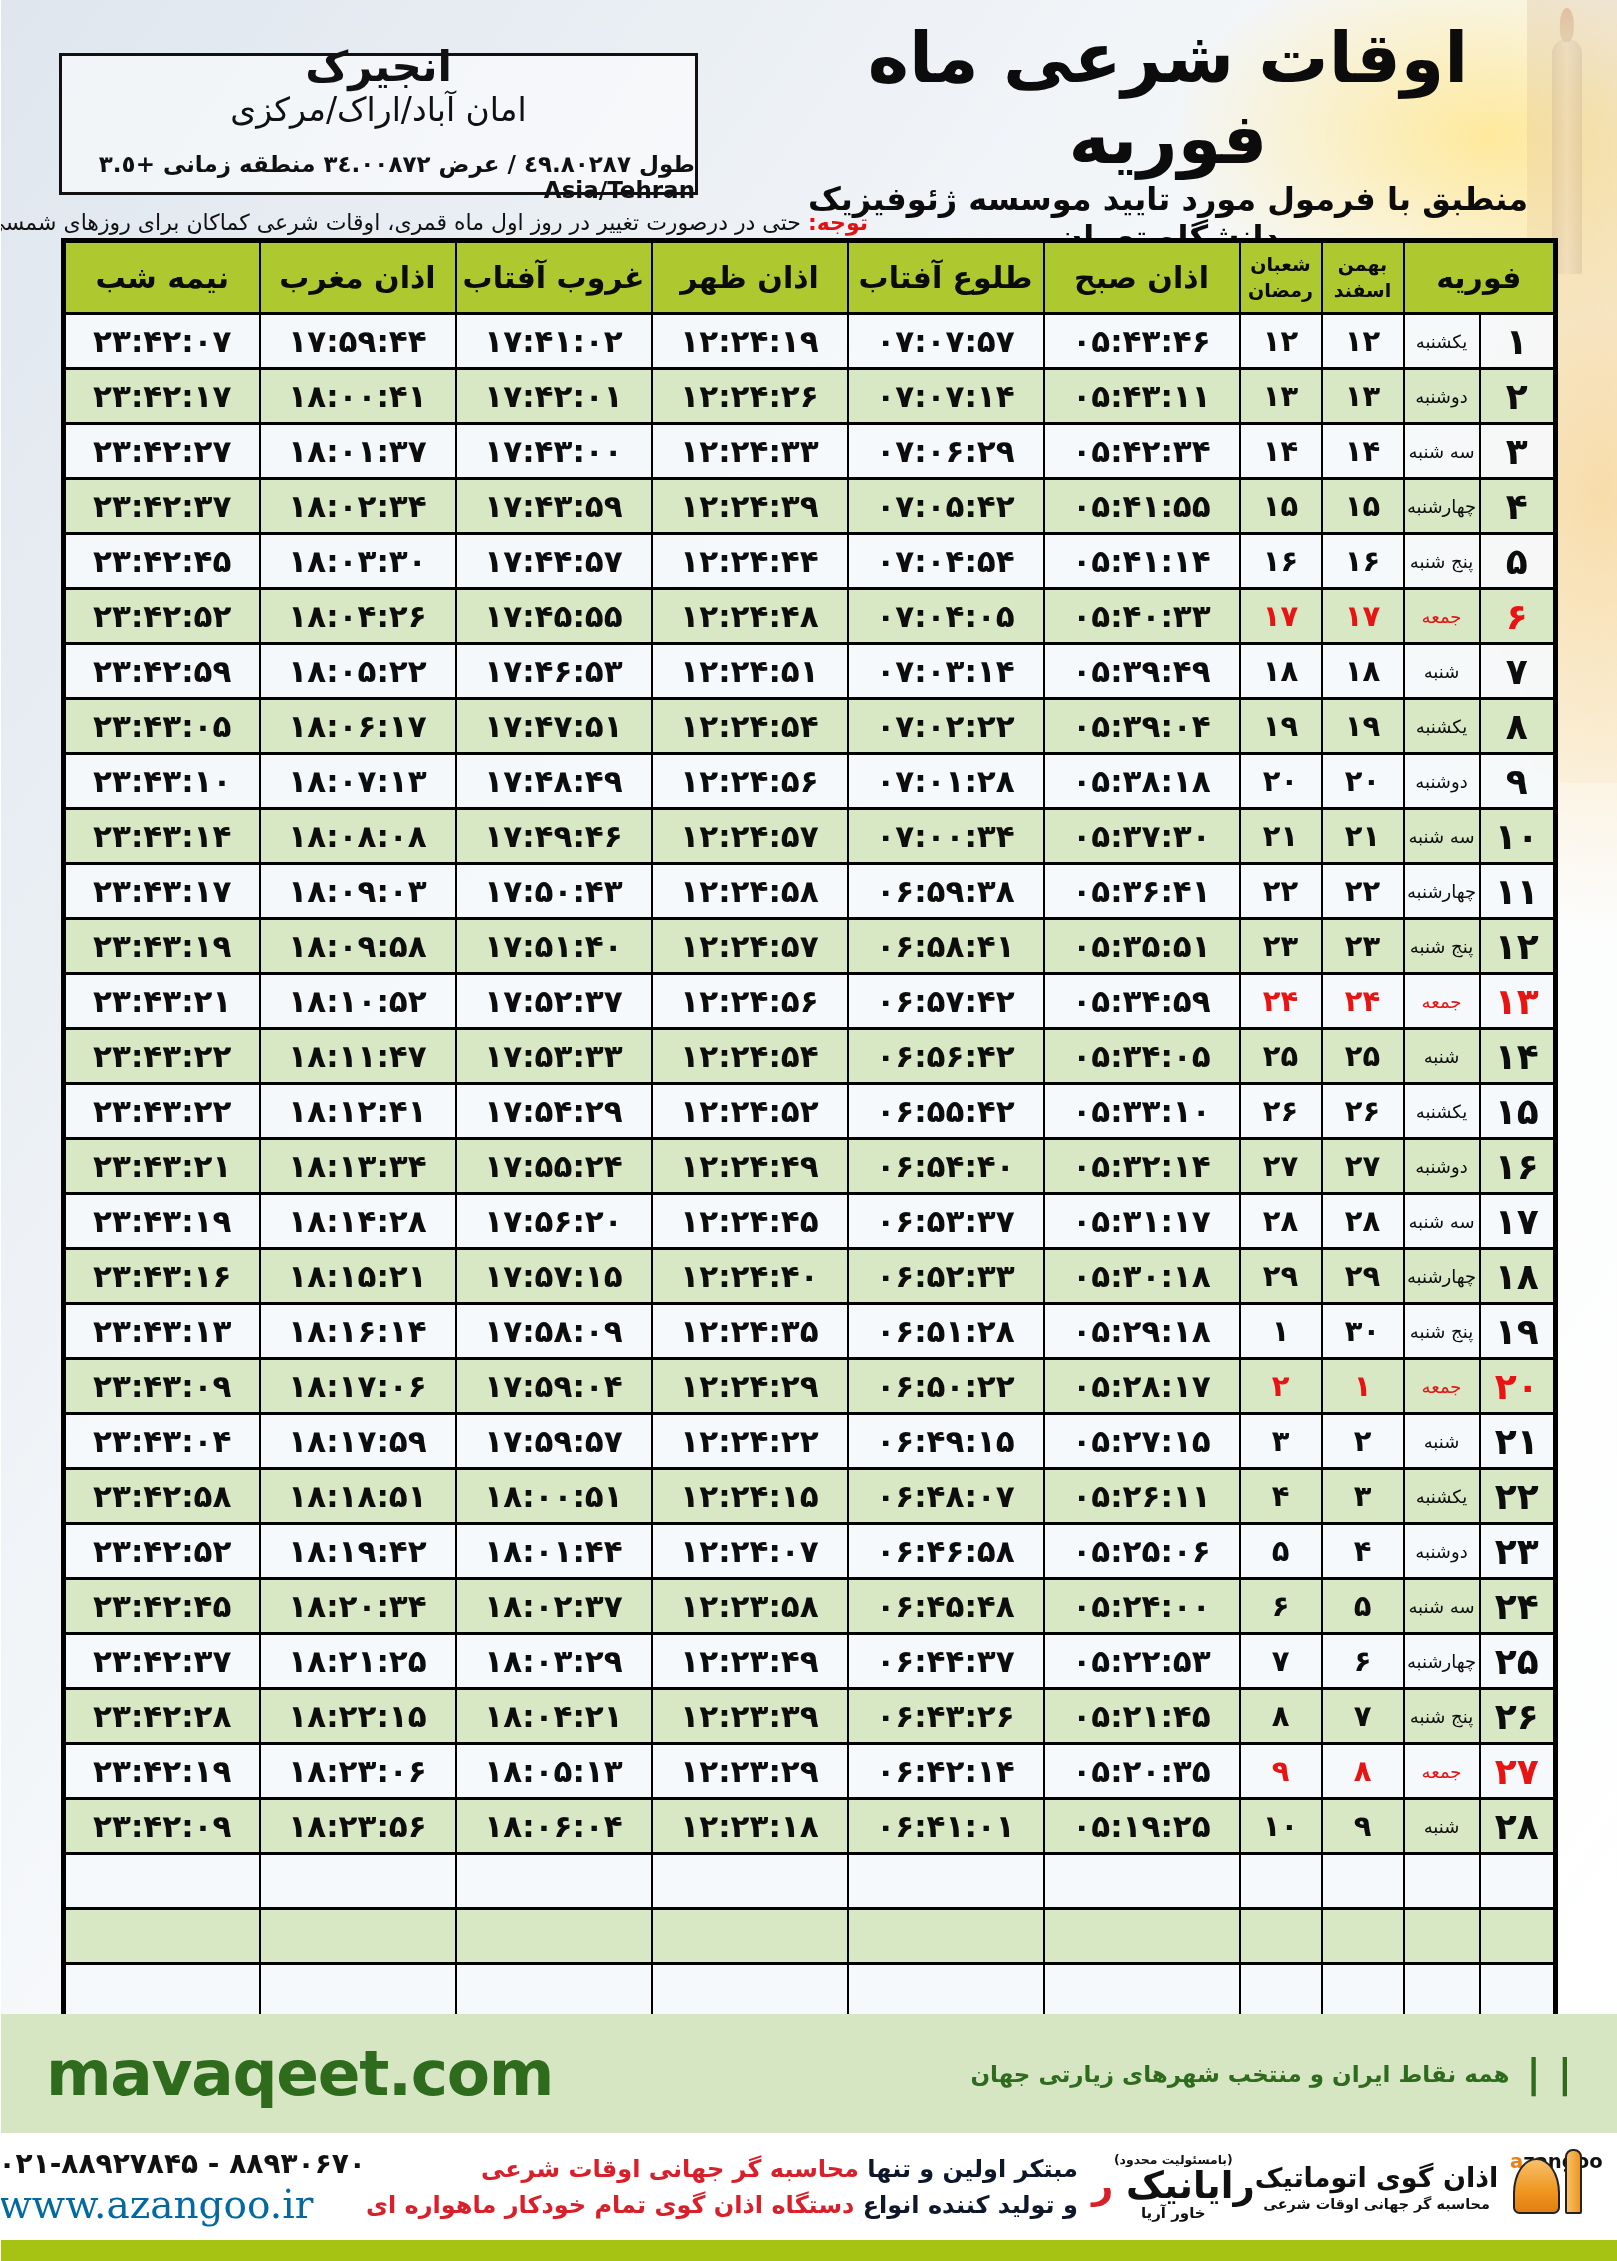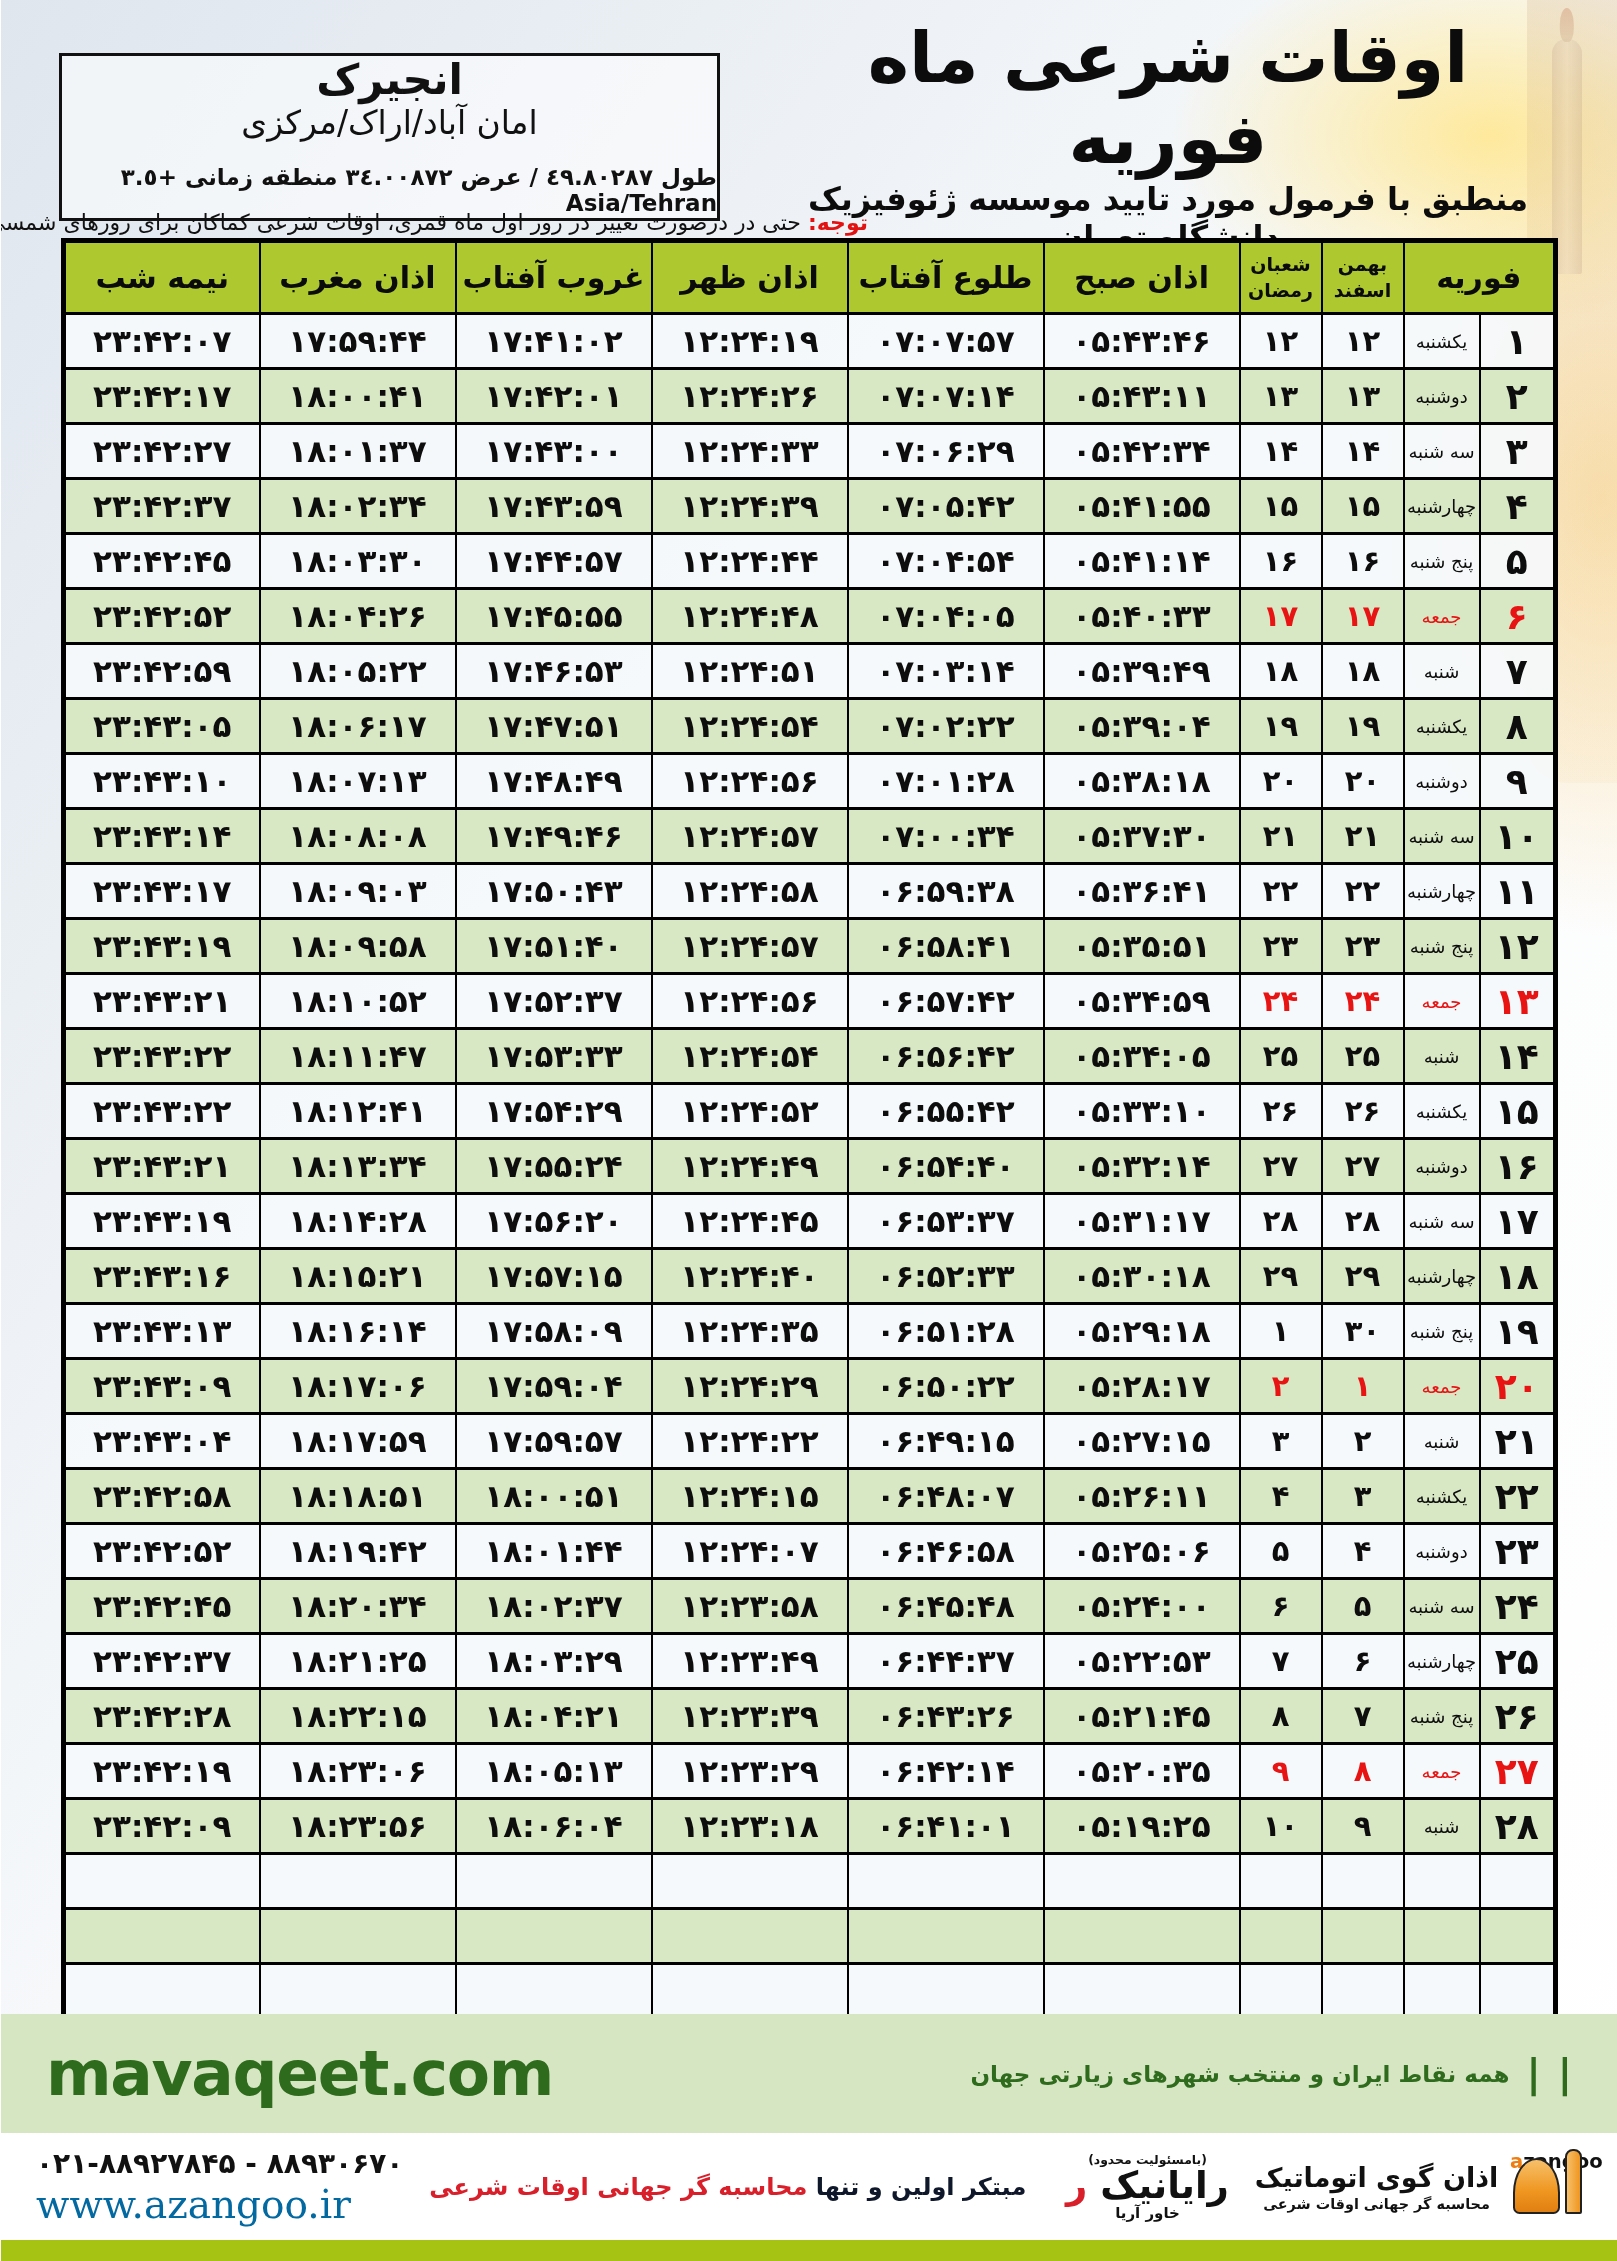--- a/index.html
+++ b/index.html
@@ -19,21 +19,21 @@
       linear-gradient(180deg, rgba(210,180,150,.35) 0%, rgba(230,190,120,.25) 40%, rgba(240,200,120,.12) 100%);
     border-radius:0 0 0 39px; opacity:.8; }
   .bg-minaret { position:absolute; right:36px; top:39px; width:30px; height:235px;
     background:linear-gradient(90deg, rgba(190,160,140,.5), rgba(230,210,190,.55), rgba(180,150,130,.45));
     border-radius:14.4px 14.4px 2.6px 2.6px; opacity:.55; }
   .bg-minaret::before { content:""; position:absolute; top:-31px; left:50%; transform:translateX(-50%);
     width:14.4px; height:34px; background:linear-gradient(180deg, rgba(200,120,80,.6), rgba(190,160,130,.5));
     border-radius:50% 50% 40% 40%; }
 
   
-  .loc-box { position:absolute; top:53px; right:898px; left:59px; height:168px;
+  .loc-box { position:absolute; top:53px; right:920px; left:59px; height:142px;
     border:3.3px solid #111; background:rgba(255,255,255,.55);
     display:flex; flex-direction:column; align-items:center; justify-content:center; gap:3.9px; }
   .loc-city { font-size:42px; font-weight:bold; color:#111; line-height:1.05; }
   .loc-region { font-size:33px; color:#111; line-height:1.05; }
   .loc-coords { font-size:23px; font-weight:bold; color:#111; margin-top:19px; }
 
   .title-block { position:absolute; top:18px; left:757px; right:39px; text-align:center; color:#0c0c0c; }
   .main-title { font-size:70px; font-weight:bold; line-height:1.15; letter-spacing:-1.3px; }
   .subtitle { font-size:32px; font-weight:bold; margin-top:1.3px; }
   .dates { font-size:29px; font-weight:bold; margin-top:10.4px; }
@@ -545,20 +545,23 @@
     <div class="rayanik-main">
       <span>رایانیک</span>
       <span class="rayanik-mark">ر</span>
     </div>
     <div class="rayanik-sub">خاور آریا</div>
   </div>
   <div class="redlines">
     <div>
       <span class="blk">مبتکر اولین و تنها </span><span class="red">محاسبه گر جهانی اوقات شرعی</span>
     </div>
+    <div>
+      <span class="blk">و تولید کننده انواع </span><span class="red">دستگاه اذان گوی تمام خودکار ماهواره ای</span>
+    </div>
   </div>
   <div class="contact">
     <div class="phones">۰۲۱-۸۸۹۲۷۸۴۵ - ۸۸۹۳۰۶۷۰</div>
     <div class="weburl">www.azangoo.ir</div>
   </div>
 </div>
 
 <div class="bottom-bar"></div>
 
 

